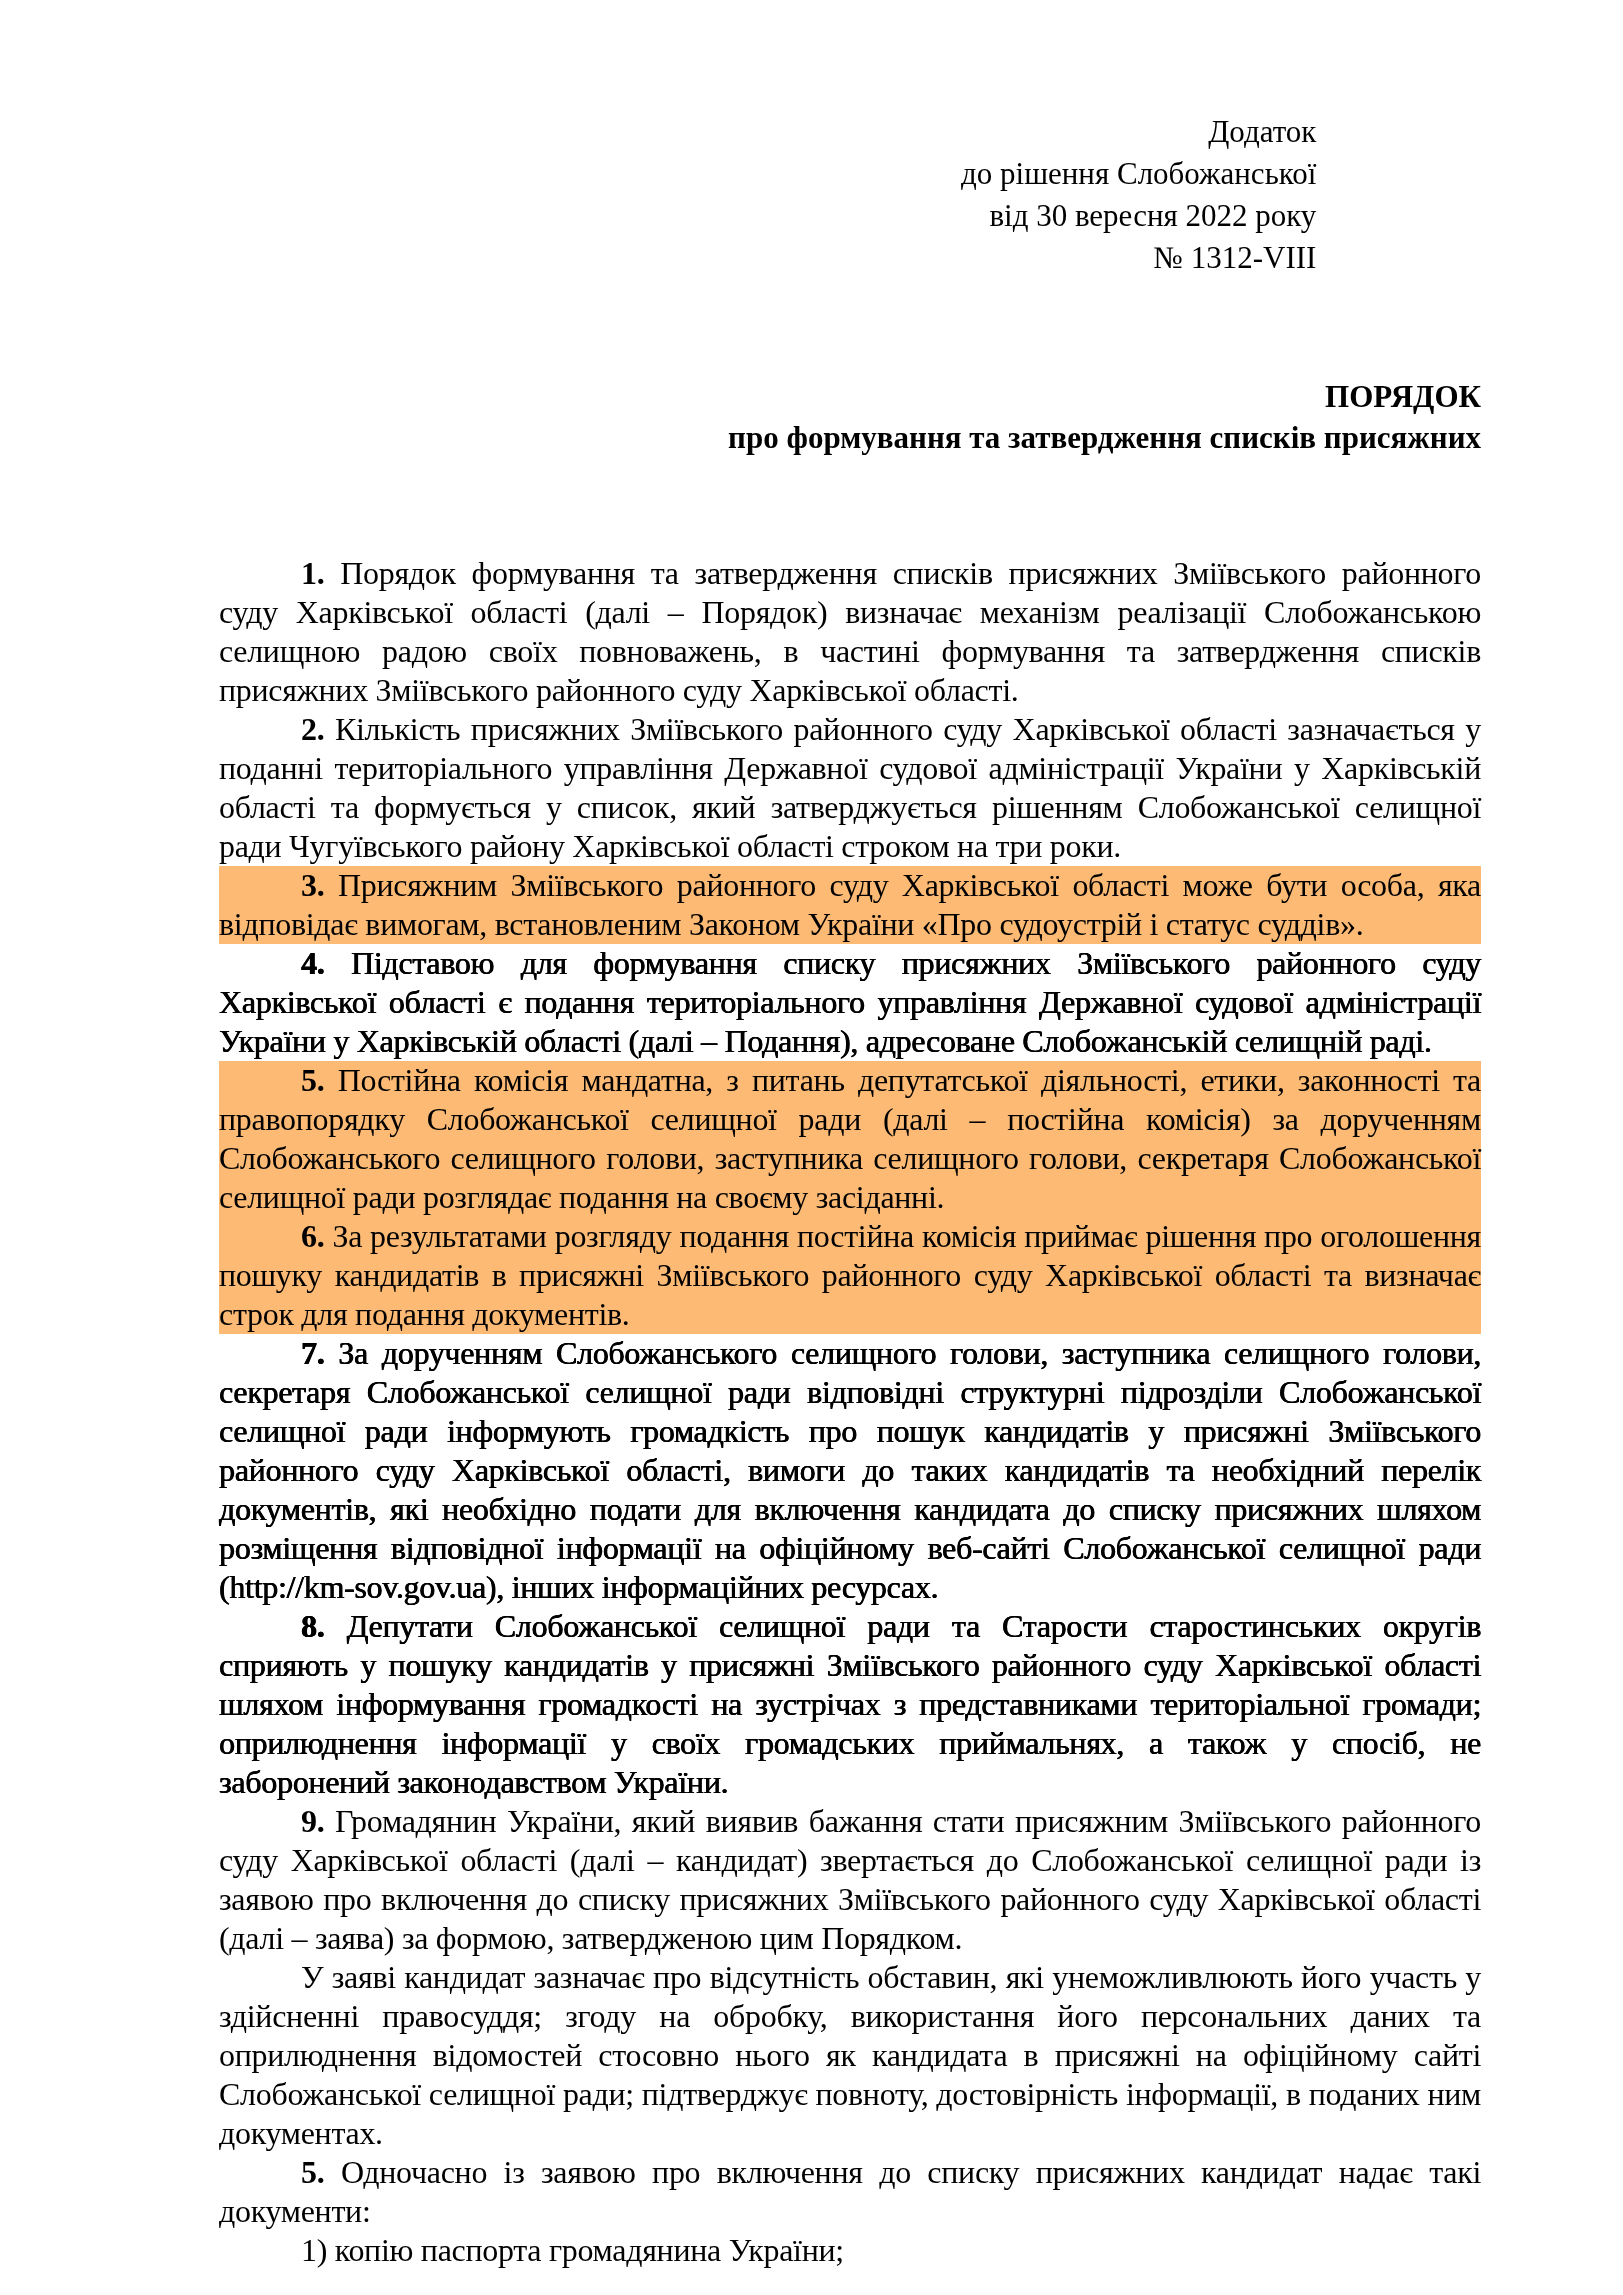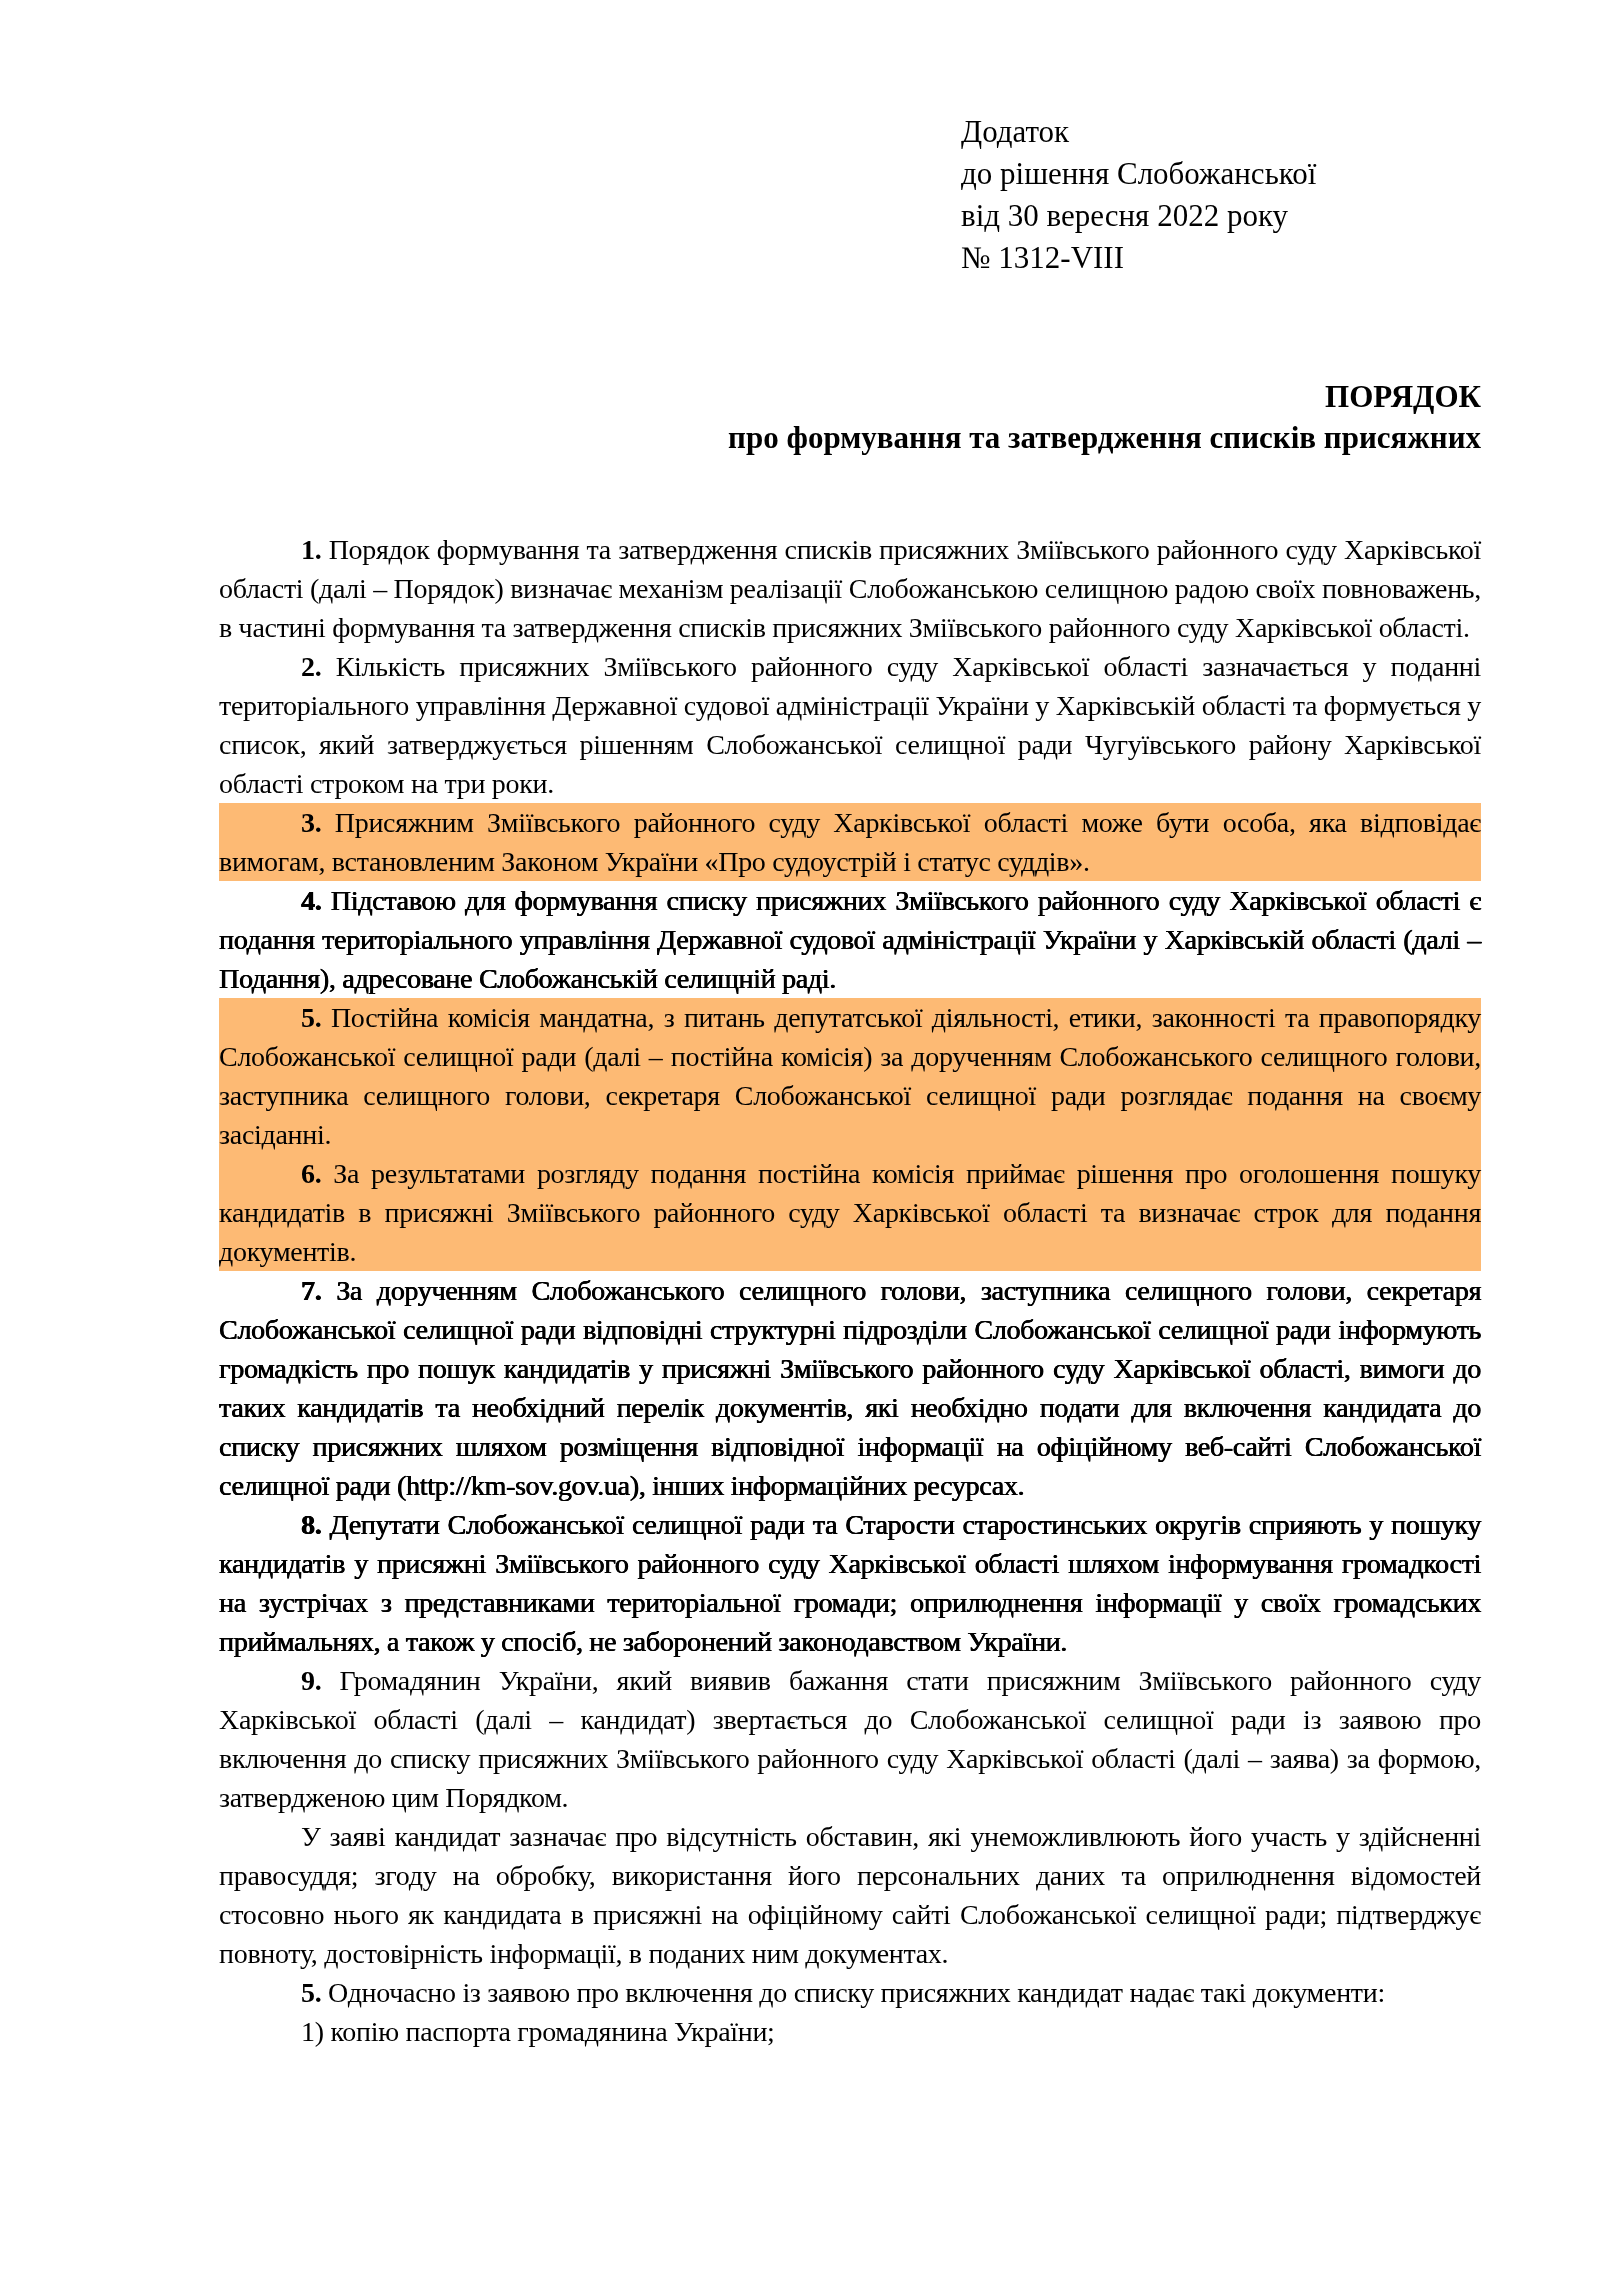--- a/index.html
+++ b/index.html
@@ -7,33 +7,33 @@
     width:1623px;height:2295px;
     background:#ffffff;
     font-family:"Liberation Serif","DejaVu Serif",serif;
     color:#000;
     overflow:hidden;
   }
   .page{position:relative;width:1623px;height:2295px;background:#ffffff}
 
   .appendix{
     position:absolute;left:961px;top:111px;
-    font-size:31px;line-height:42px;white-space:nowrap;
+    font-size:31px;line-height:42px;white-space:nowrap;text-align:right;
   }
   .appendix div{min-height:42px}
 
   .doc-title{
     position:absolute;left:219px;top:376px;width:1262px;
     text-align:right;font-weight:bold;
     font-size:31px;line-height:41px;
   }
 
   .doc-body{
-    position:absolute;left:219px;top:530px;width:1262px;
-    font-size:28px;line-height:39px;
+    position:absolute;left:219px;top:554px;width:1262px;
+    font-size:32px;line-height:39px;
     text-align:justify;
     letter-spacing:-0.3px;
   }
   p.para{margin:0;text-indent:82px}
   p.para.shaded{background:#fdba74}
   
   p.para.heavy{text-shadow:0.5px 0 0 currentColor,-0.2px 0 0 currentColor}
   .seg-bold{font-weight:bold}
   .seg-underline{}
 </style>

